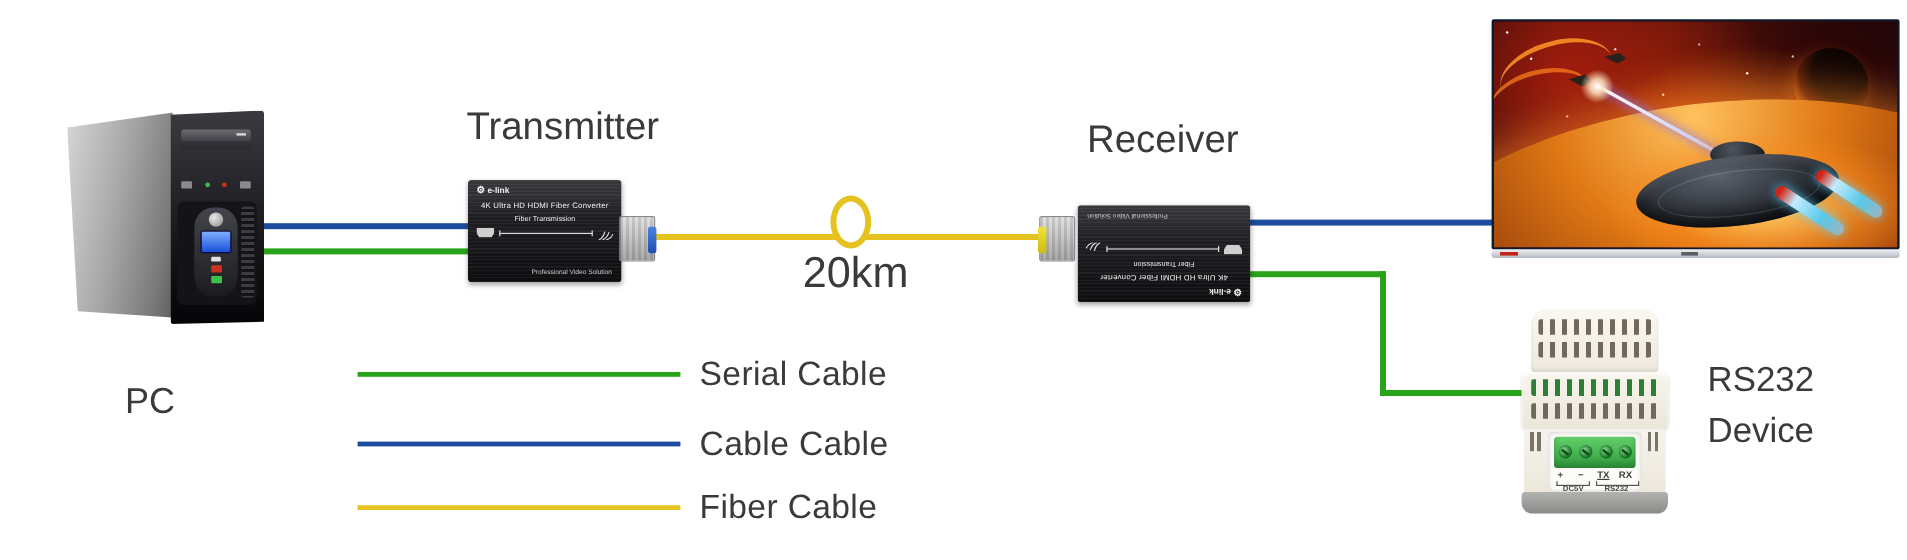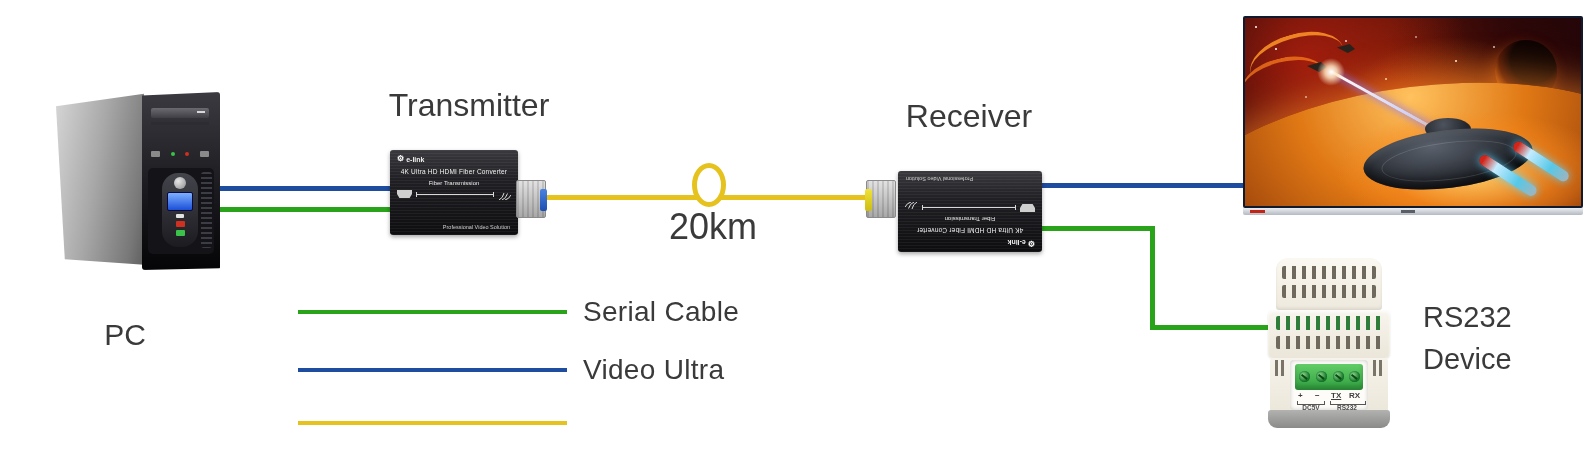--- a/index.html
+++ b/index.html
@@ -320,16 +320,17 @@
     <div class="rs-base"></div>
   </div>
   <div class="lbl lbl-rs232">
     <div>RS232</div>
     <div>Device</div>
   </div>
 
   <div class="legend-line c-serial" style="top:310px;"></div>
   <div class="legend-label" style="top:296px;">Serial Cable</div>
   <div class="legend-line c-video" style="top:368px;"></div>
-  <div class="legend-label" style="top:354px;">Video Ultra</div>
+  <div class="legend-label" style="top:354px;">Cable Cable</div>
   <div class="legend-line c-fiber" style="top:421px;"></div>
+  <div class="legend-label" style="top:407px;">Fiber Cable</div>
 
 </div>
 
 </body></html>

